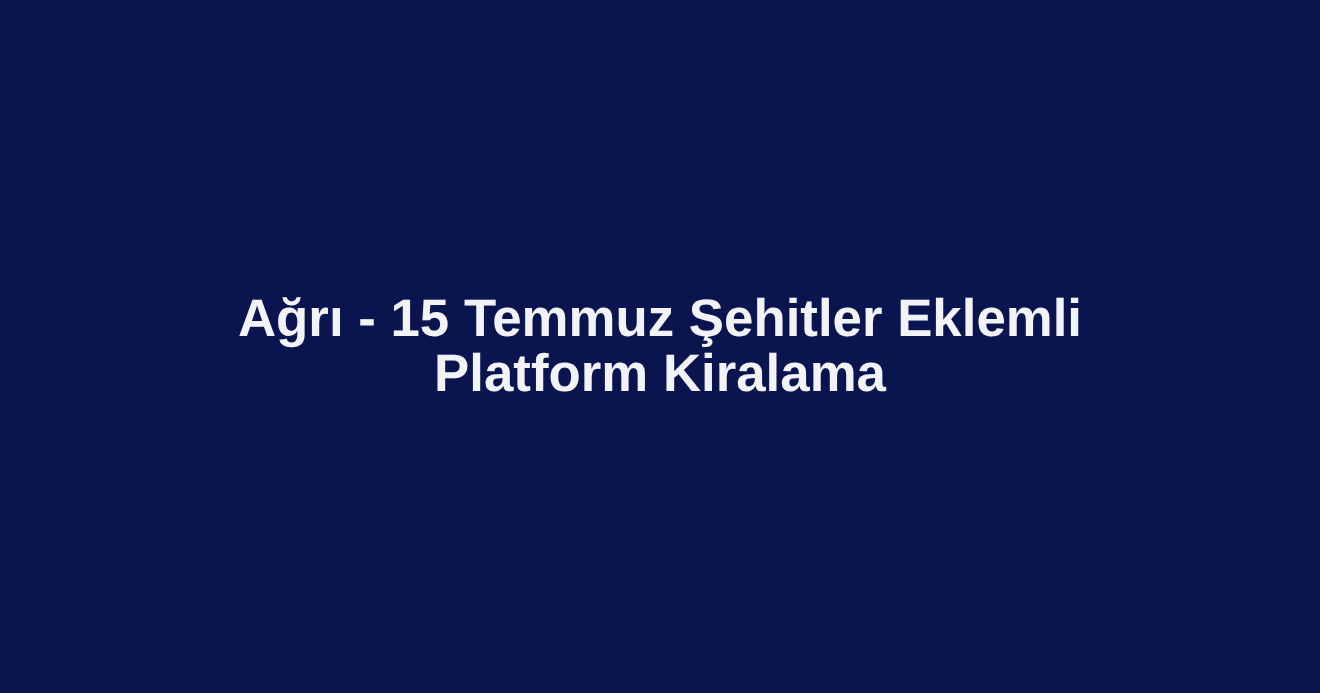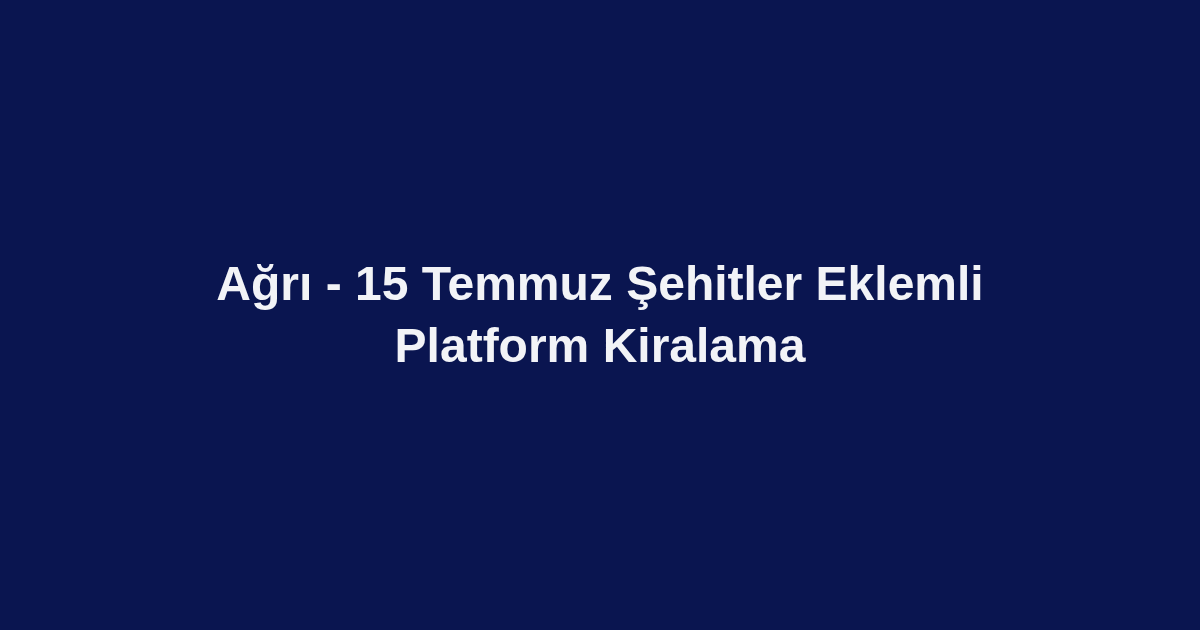--- a/index.html
+++ b/index.html
@@ -34,21 +34,21 @@
     max-width: 880px;
     padding: 0 20px;
     text-align: center;
   }
 
   .banner-title {
     margin: 0;
     font-family: "Liberation Sans", "DejaVu Sans", sans-serif;
     font-size: 48px;
     font-weight: 700;
-    line-height: 62px;
+    line-height: 50px;
     letter-spacing: 0px;
     color: #f2f3f7;
     text-align: center;
     word-wrap: break-word;
     overflow-wrap: break-word;
     -webkit-font-smoothing: antialiased;
   }
 </style>
 </head>
 <body>

